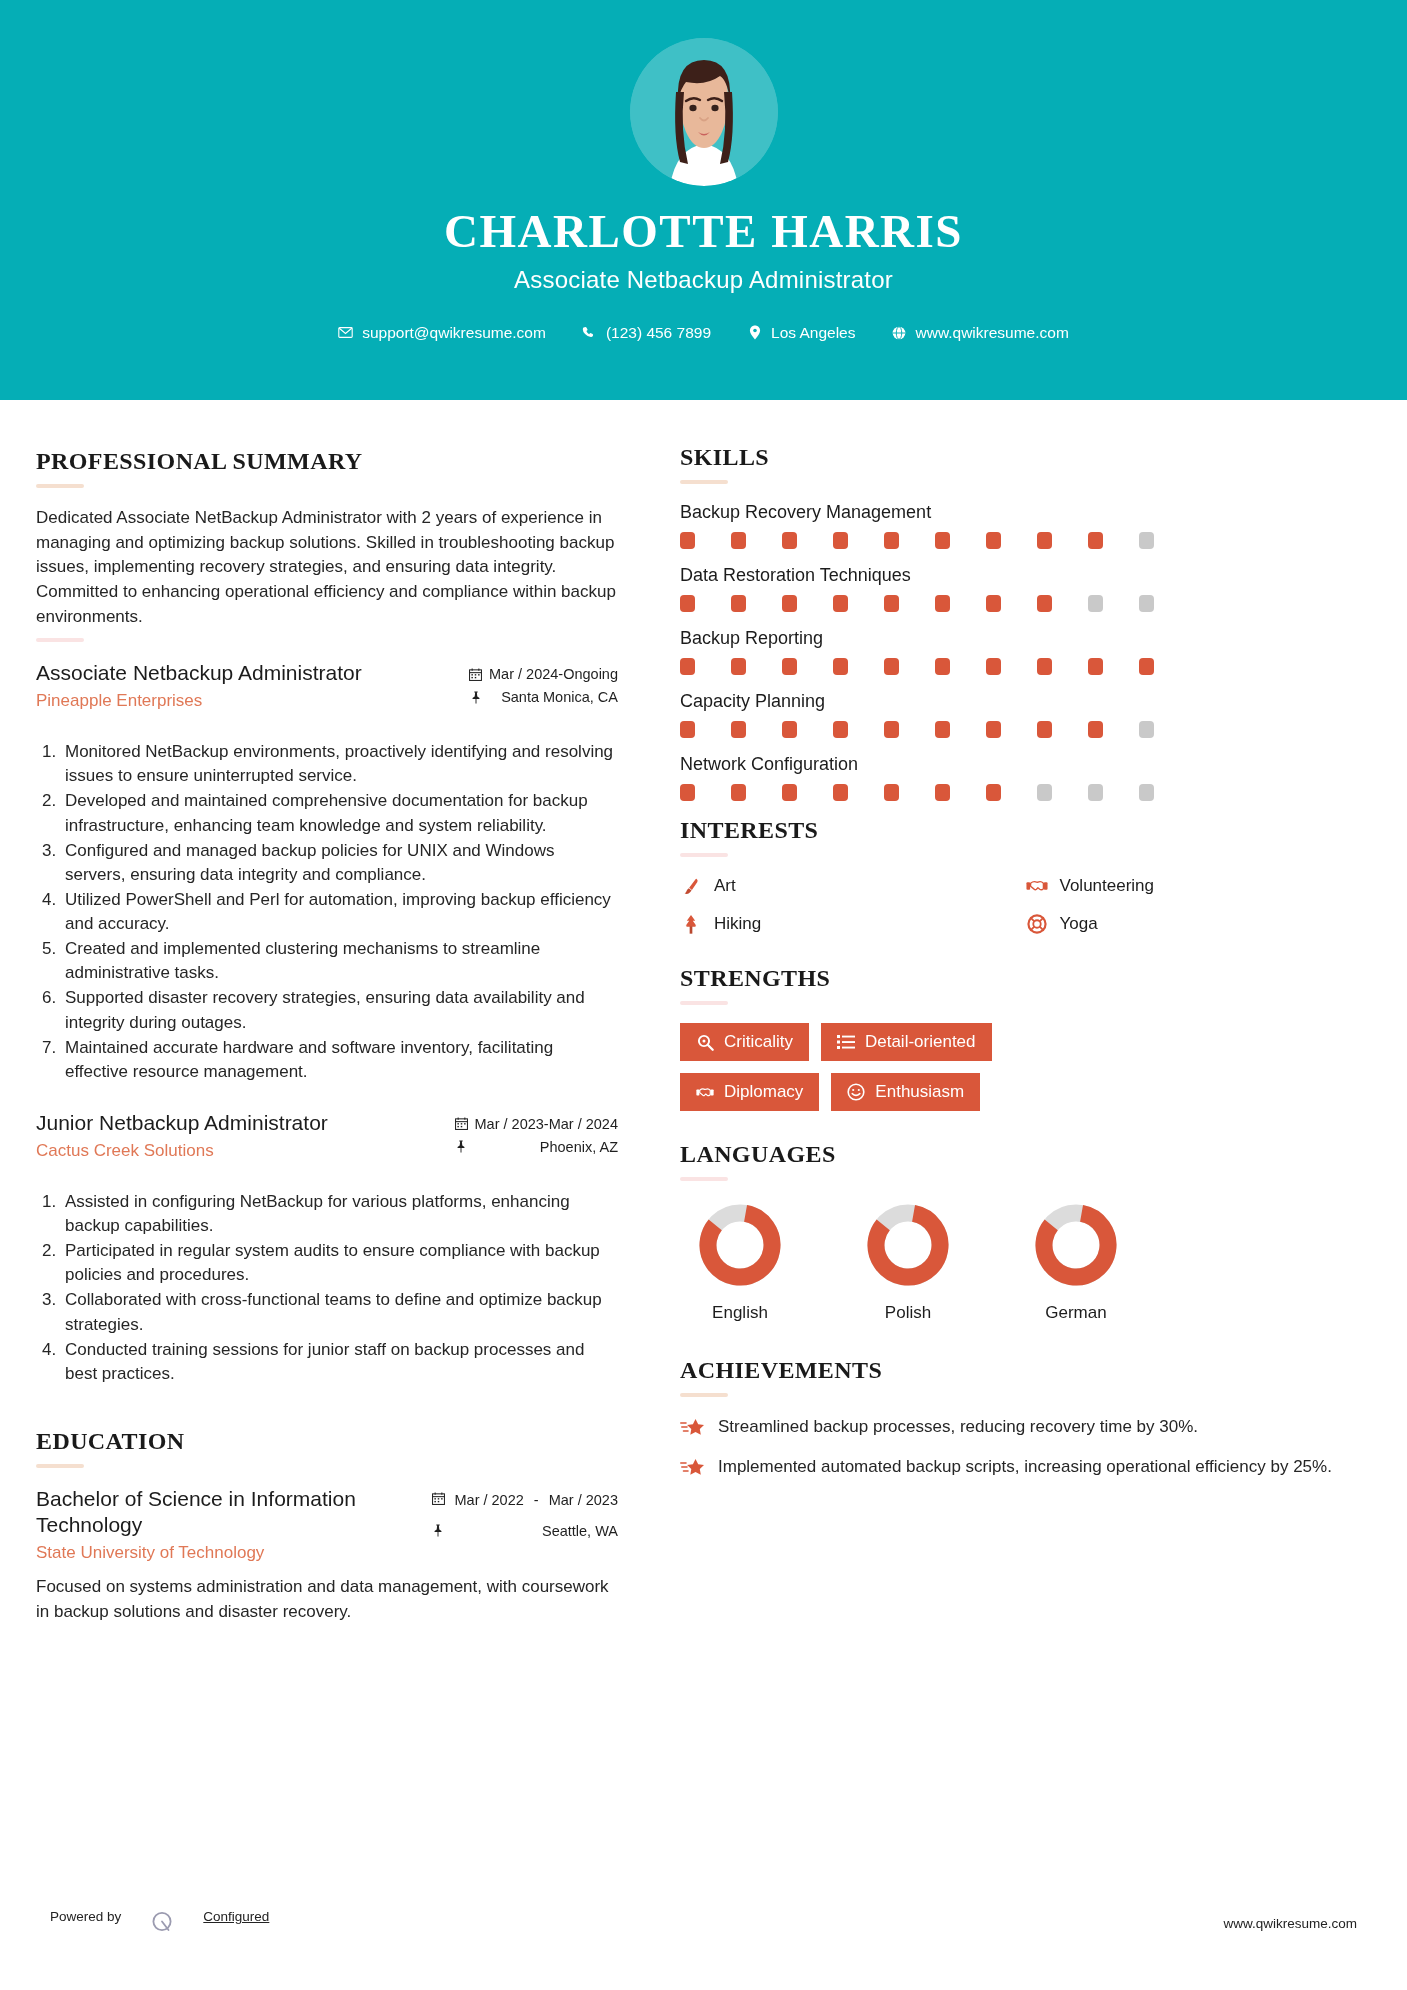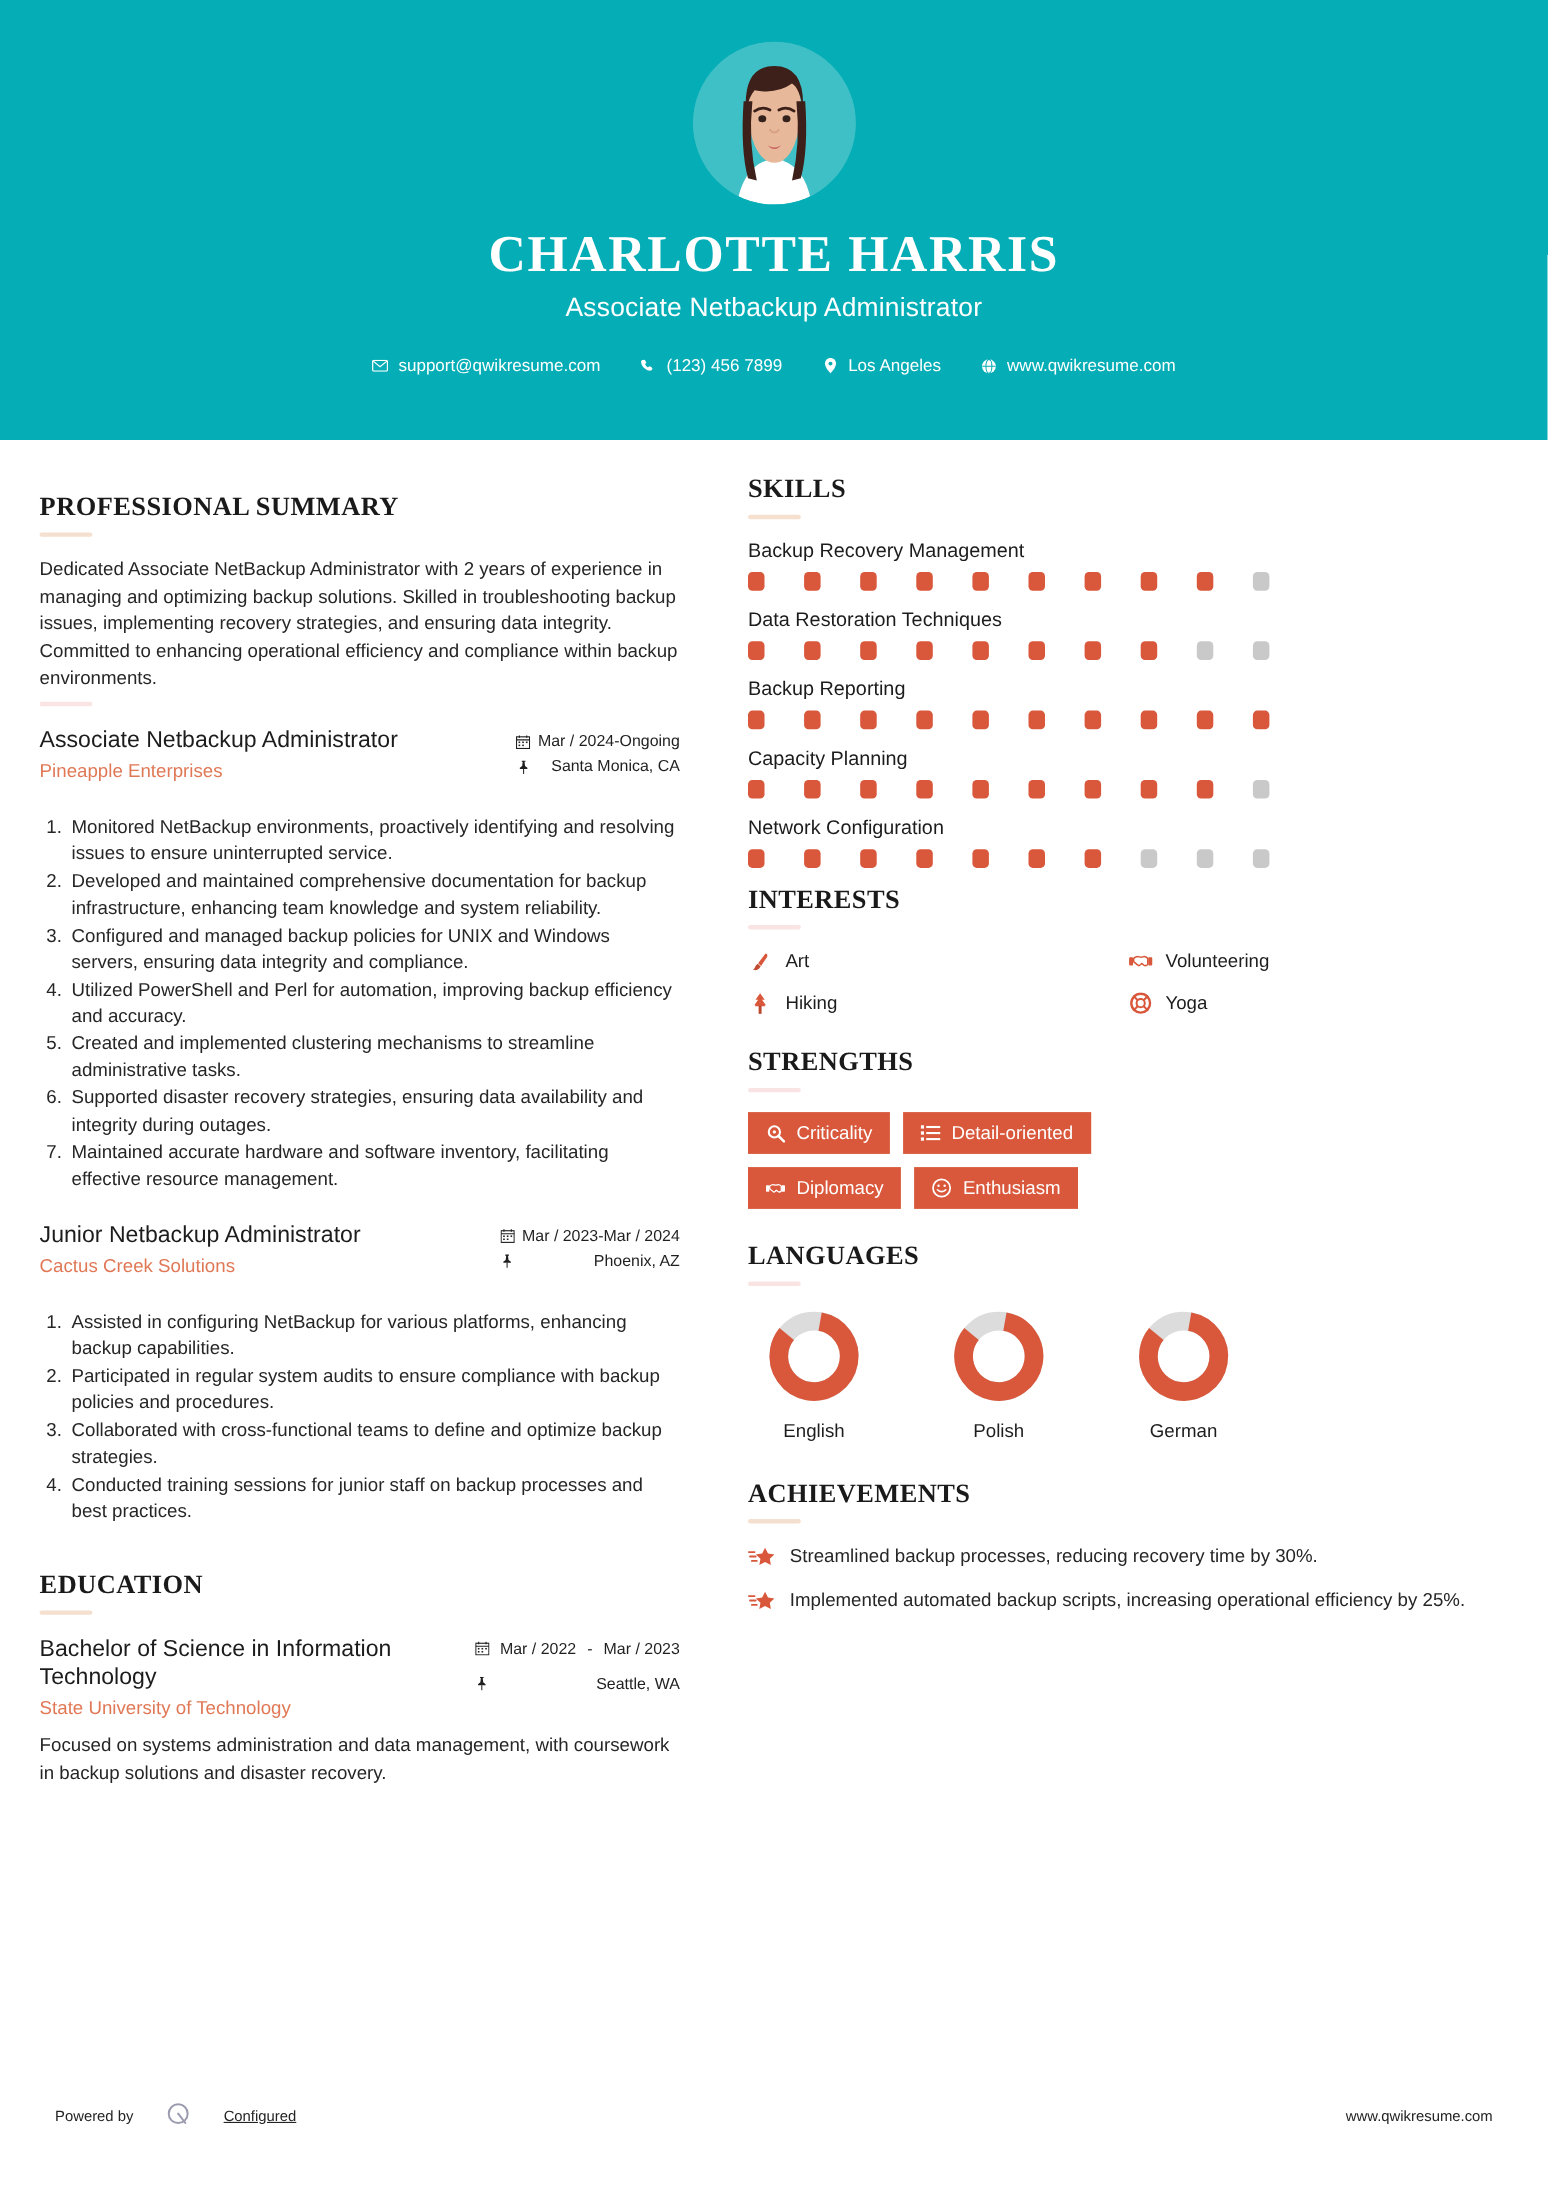--- a/index.html
+++ b/index.html
@@ -59,21 +59,21 @@
   .contact-item .ic svg { display:block; }
   .contact-sep { width: 8px; }
 
   
   .content {
     display: flex;
     padding: 0 36px;
     gap: 0;
   }
   .col-left { width: 610px; padding-right: 28px; padding-top: 48px; }
-  .col-right { width: 725px; padding-left: 34px; padding-top: 32px; }
+  .col-right { width: 725px; padding-left: 34px; padding-top: 44px; }
 
   h2.section-title {
     font-family: "Liberation Serif", serif;
     font-weight: bold;
     font-size: 24px;
     letter-spacing: 0.4px;
     color: #1a1a1a;
     text-transform: uppercase;
   }
   .title-rule {
@@ -140,21 +140,21 @@
   .achv .ic { width: 24px; height: 24px; flex: none; margin-top: 2px; }
   .achv-text { font-size: 17px; line-height: 1.42; color: #262626; }
 
   
   .footer {
     position: absolute; left: 0; right: 0; bottom: 52px;
     padding: 0 50px;
     display: flex; justify-content: space-between; align-items: center;
     font-size: 13.5px; color: #232323;
   }
-  .powered { display: flex; align-items: center; gap: 28px; }
+  .powered { display: flex; gap: 28px; }
   .brand-link { text-decoration: underline; color: #232323; }
   .footer-url { color: #232323; }
 </style>
 </head>
 <body>
 
 <div class="header">
   <div class="avatar-wrap">
     <svg class="avatar-svg" viewBox="0 0 148 148">
       <defs>

